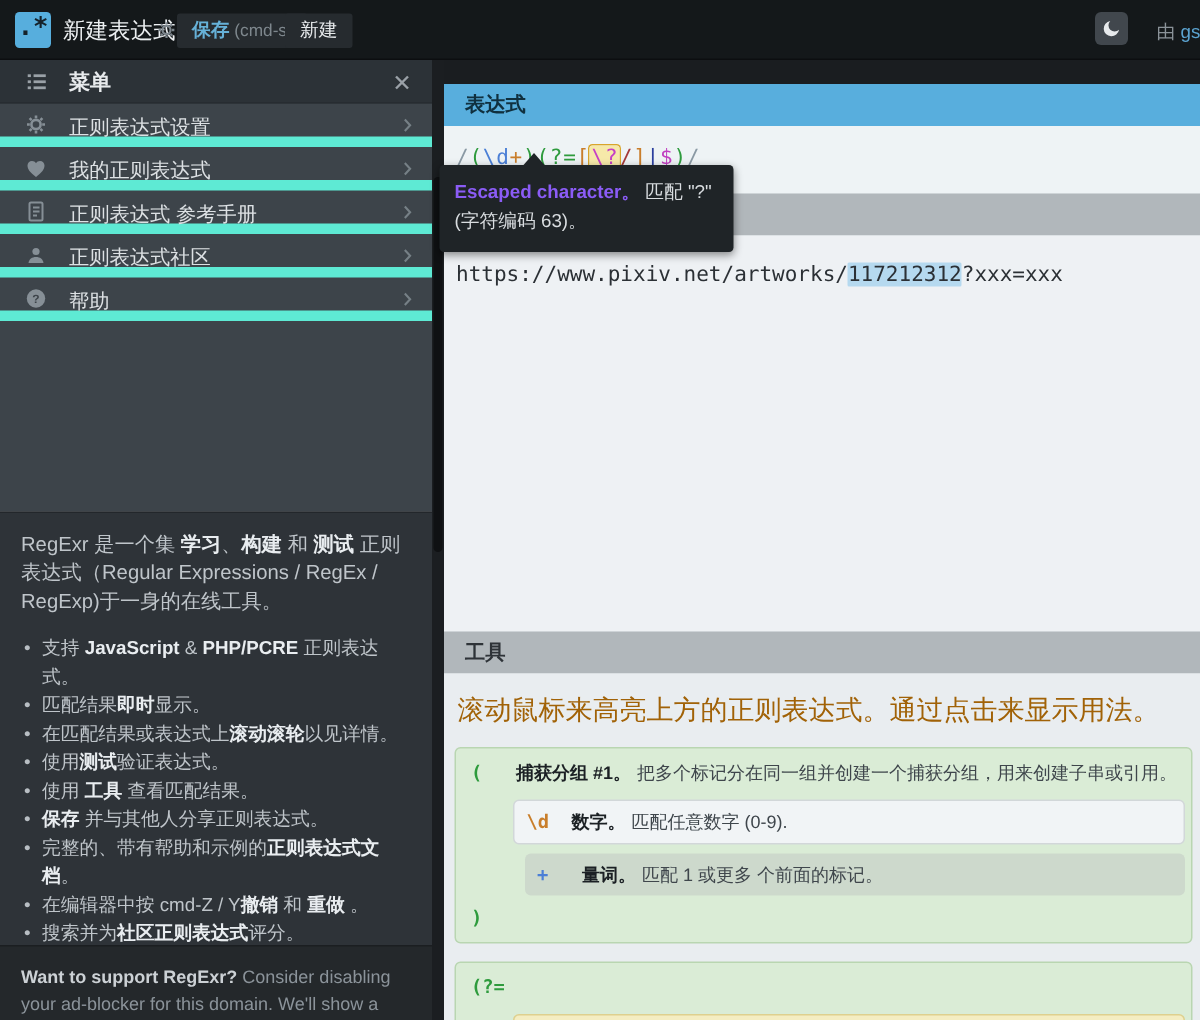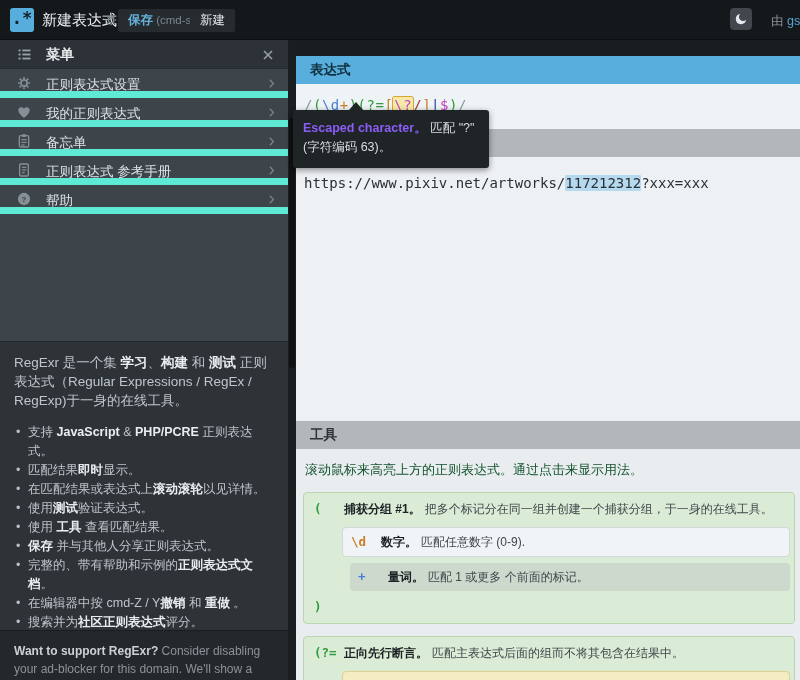--- a/index.html
+++ b/index.html
@@ -64,21 +64,21 @@
   .tk-delim { color:#8a99a4; } .tk-grp { color:#2e9b3d; } .tk-esc { color:#4b7fd6; }
   .tk-quant { color:#c97e2b; } .tk-set { color:#c97e2b; } .tk-escchar { color:#c53fc5; }
   .tk-lit { color:#a33a3a; } .tk-alt { color:#2b3f9e; } .tk-anchor { color:#c03fc0; }
   .hl { background:#f6e9a9; box-shadow:0 0 0 1px #d9a52b; border-radius:2px; padding:0 1px; }
 
   .text-area { position:absolute; left:0; top:101px; width:504px; height:264px; background:#eef1f4; cursor:text; }
   .text-line { position:absolute; left:8px; top:18px; font-family:"DejaVu Sans Mono",monospace; font-size:14px; color:#2b3035; white-space:pre; }
   .text-line .match { background:#b5d9ef; border-radius:1px; }
 
   .tools-area { position:absolute; left:0; top:393px; width:504px; height:247px; background:#e9edf0; padding:12px 6px 0 7px; }
-  .tools-hint { font-size:13px; color:#14532d; margin:0 0 13px 2px; }
+  .tools-hint { font-size:18px; color:#a16207; margin:0 0 13px 2px; }
 
   .xbox { border-radius:4px; }
   .xbox.green { background:#daecd6; border:1px solid #b9d6b1; padding:6px 4px 6px 10px; width:492px; }
   .xbox.inner-white { background:#f1f4f6; border:1px solid #d2d7d9; padding:5px 8px; }
   .xbox.inner-plus { background:#cdd9cc; padding:5px 8px; }
   .xbox.inner-yellow { background:#f4edc2; border:1px solid #ded08e; padding:6px 6px 10px 10px; }
   .ind1 { margin:6px 0 0 28px; }
   .ind2 { margin:6px 0 0 36px; }
   .xrow { display:flex; align-items:flex-start; cursor:pointer; }
   .etk { font-family:"DejaVu Sans Mono",monospace; font-weight:bold; font-size:12.5px; min-width:24px; flex:0 0 auto; margin-right:6px; line-height:1.45; }
@@ -186,59 +186,54 @@
           </svg>
       </span>
       <span class="lbl">我的正则表达式</span>
       <span class="chev">
           <svg width="13" height="13" viewBox="0 0 24 24">
             <polyline points="9,5 15.5,12 9,19" fill="none" stroke="#768086" stroke-width="2.6"></polyline>
           </svg>
         </span>
     </div>
 
-    <div class="menu-item">
-      <span class="ic">
-        <svg width="16" height="16" viewBox="0 0 24 24">
-            <rect x="5" y="4" width="14" height="17" rx="2" fill="none" stroke="#868f96" stroke-width="2"></rect>
-            <rect x="9" y="2" width="6" height="4" rx="1" fill="#868f96"></rect>
-            <g stroke="#868f96" stroke-width="1.8">
-              <line x1="8" y1="10" x2="16" y2="10"></line>
-              <line x1="8" y1="14" x2="16" y2="14"></line>
-              <line x1="8" y1="18" x2="13" y2="18"></line>
-            </g>
-          </svg>
-      </span>
-      <span class="lbl">备忘单</span>
-      <span class="chev">
-          <svg width="13" height="13" viewBox="0 0 24 24">
-            <polyline points="9,5 15.5,12 9,19" fill="none" stroke="#768086" stroke-width="2.6"></polyline>
-          </svg>
-        </span>
-    </div>
 
     <div class="menu-item">
       <span class="ic">
         <svg width="16" height="16" viewBox="0 0 24 24">
             <rect x="5.5" y="3" width="13" height="18" rx="1.5" fill="none" stroke="#868f96" stroke-width="2"></rect>
             <g stroke="#868f96" stroke-width="1.8">
               <line x1="9" y1="8" x2="15.5" y2="8"></line>
               <line x1="9" y1="12" x2="15.5" y2="12"></line>
               <line x1="9" y1="16" x2="13" y2="16"></line>
             </g>
           </svg>
       </span>
       <span class="lbl">正则表达式 参考手册</span>
       <span class="chev">
           <svg width="13" height="13" viewBox="0 0 24 24">
             <polyline points="9,5 15.5,12 9,19" fill="none" stroke="#768086" stroke-width="2.6"></polyline>
           </svg>
         </span>
     </div>
 
+    <div class="menu-item">
+      <span class="ic">
+        <svg width="16" height="16" viewBox="0 0 24 24">
+            <circle cx="12" cy="8.5" r="3.6" fill="#868f96"></circle>
+            <path d="M4.5 20c.6-4 3.4-6 7.5-6s6.9 2 7.5 6z" fill="#868f96"></path>
+          </svg>
+      </span>
+      <span class="lbl">正则表达式社区</span>
+      <span class="chev">
+          <svg width="13" height="13" viewBox="0 0 24 24">
+            <polyline points="9,5 15.5,12 9,19" fill="none" stroke="#768086" stroke-width="2.6"></polyline>
+          </svg>
+        </span>
+    </div>
 
     <div class="menu-item">
       <span class="ic">
         <svg width="16" height="16" viewBox="0 0 24 24">
             <circle cx="12" cy="12" r="9.2" fill="#868f96"></circle>
             <text x="12" y="16.4" text-anchor="middle" font-size="12" font-weight="bold" fill="#3d444a">?</text>
           </svg>
       </span>
       <span class="lbl">帮助</span>
       <span class="chev">
@@ -282,21 +277,21 @@
     <div class="text-line"><span>https://www.pixiv.net/artworks/</span><span class="match">117212312</span><span>?xxx=xxx</span></div>
   </div>
 
   <div class="sec-header hdr-tools">工具</div>
   <div class="tools-area">
     <div class="tools-hint">滚动鼠标来高亮上方的正则表达式。通过点击来显示用法。</div>
 
     <div class="xbox green">
       <div class="xrow xrow-pad">
         <span class="etk tk-grp">(</span>
-        <span class="xtext"><span class="xlabel">捕获分组 #1。</span><span>把多个标记分在同一组并创建一个捕获分组，于一身的在线工具。</span></span>
+        <span class="xtext"><span class="xlabel">捕获分组 #1。</span><span>把多个标记分在同一组并创建一个捕获分组，用来创建子串或引用。</span></span>
       </div>
       <div class="xbox inner-white ind1">
         <div class="xrow">
           <span class="etk tk-quant">\d</span>
           <span class="xtext"><span class="xlabel">数字。</span><span>匹配任意数字 (0-9).</span></span>
         </div>
       </div>
       <div class="xbox inner-plus ind2">
         <div class="xrow">
           <span class="etk tk-esc">+</span>
@@ -304,21 +299,20 @@
         </div>
       </div>
       <div class="xclose">
         <span class="etk tk-grp">)</span>
       </div>
     </div>
 
     <div class="xbox green mt12">
       <div class="xrow xrow-pad">
         <span class="etk tk-grp">(?=</span>
-        <span class="xtext"><span class="xlabel">正向先行断言。</span><span>匹配主表达式后面的组而不将其包含在结果中。</span></span>
       </div>
       <div class="xbox inner-yellow ind1">
         <div class="xrow">
           <span class="etk tk-set">[</span>
           <span class="xtext"><span class="xlabel">字符集。</span><span>匹配集合中的任何字符。</span></span>
         </div>
 
       </div>
     </div>
   </div>

